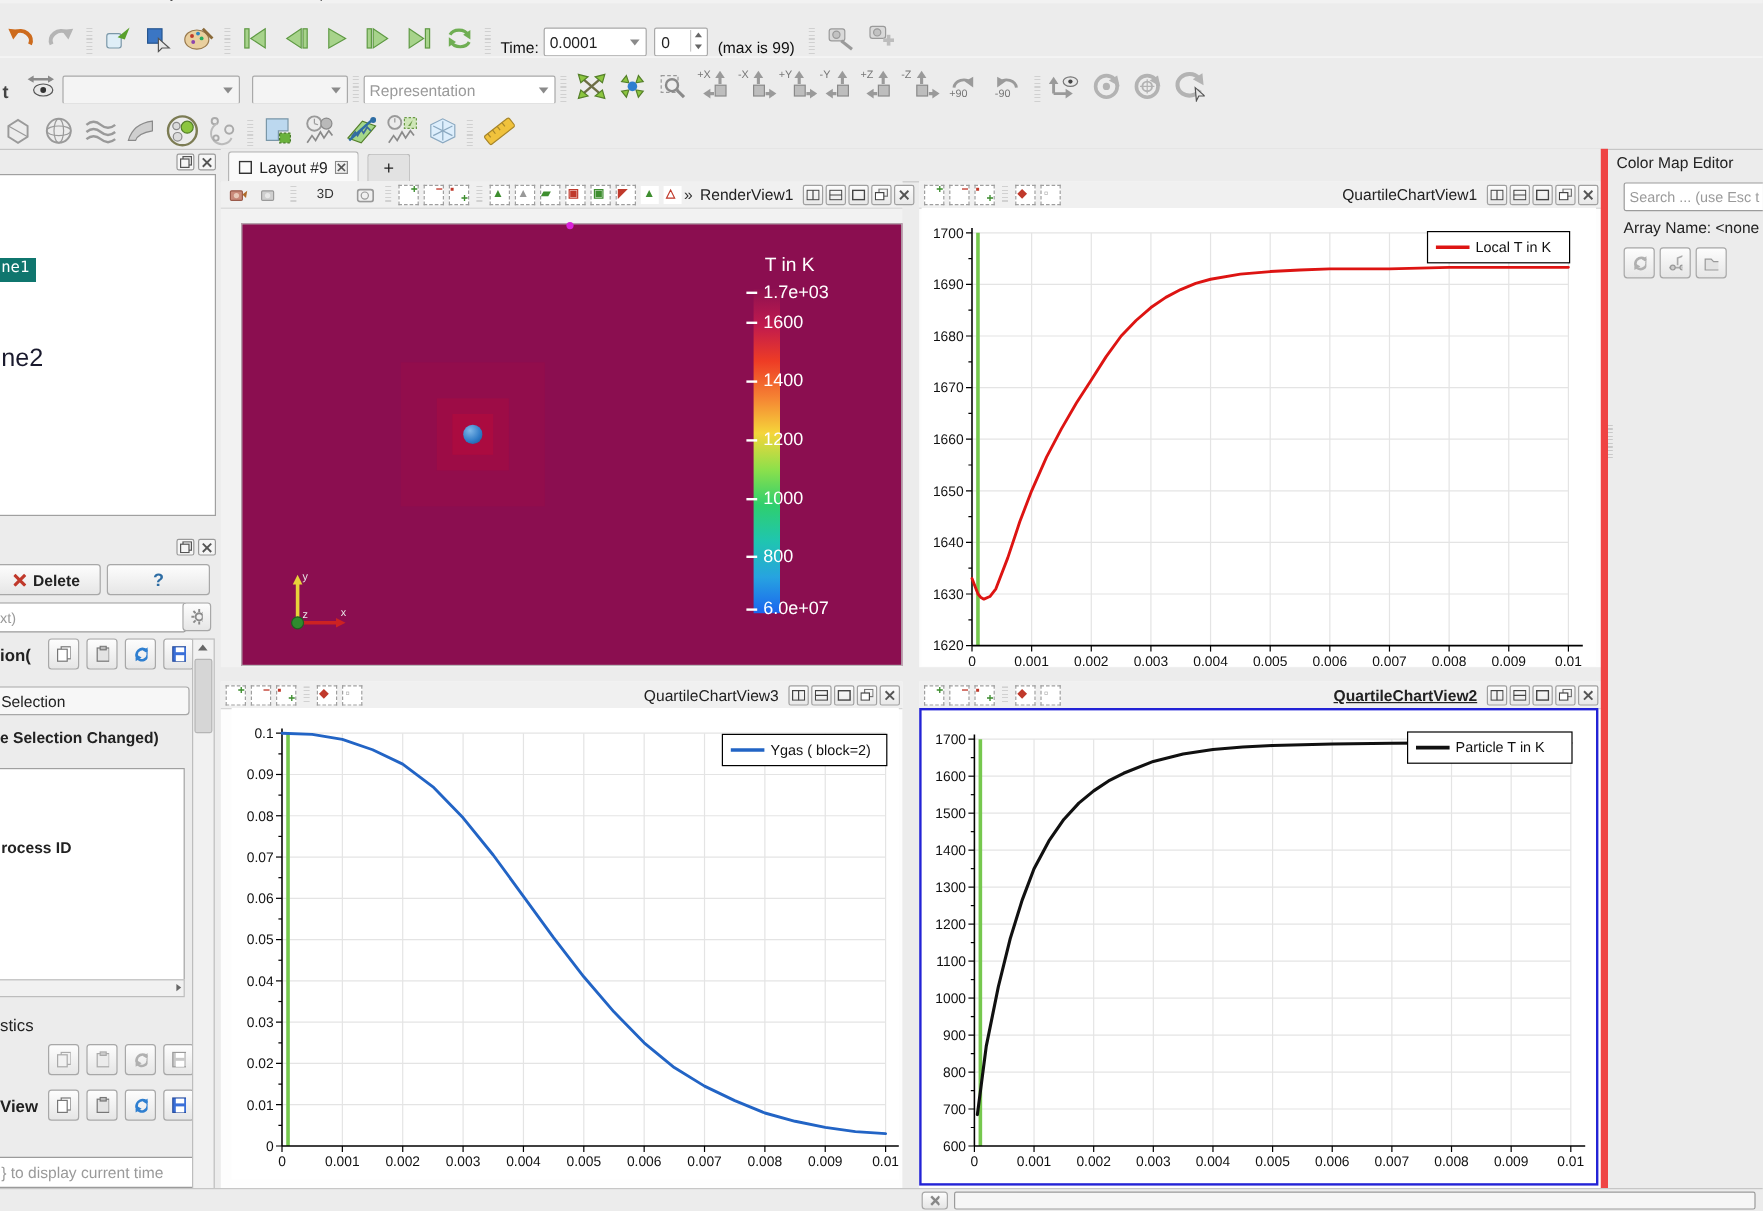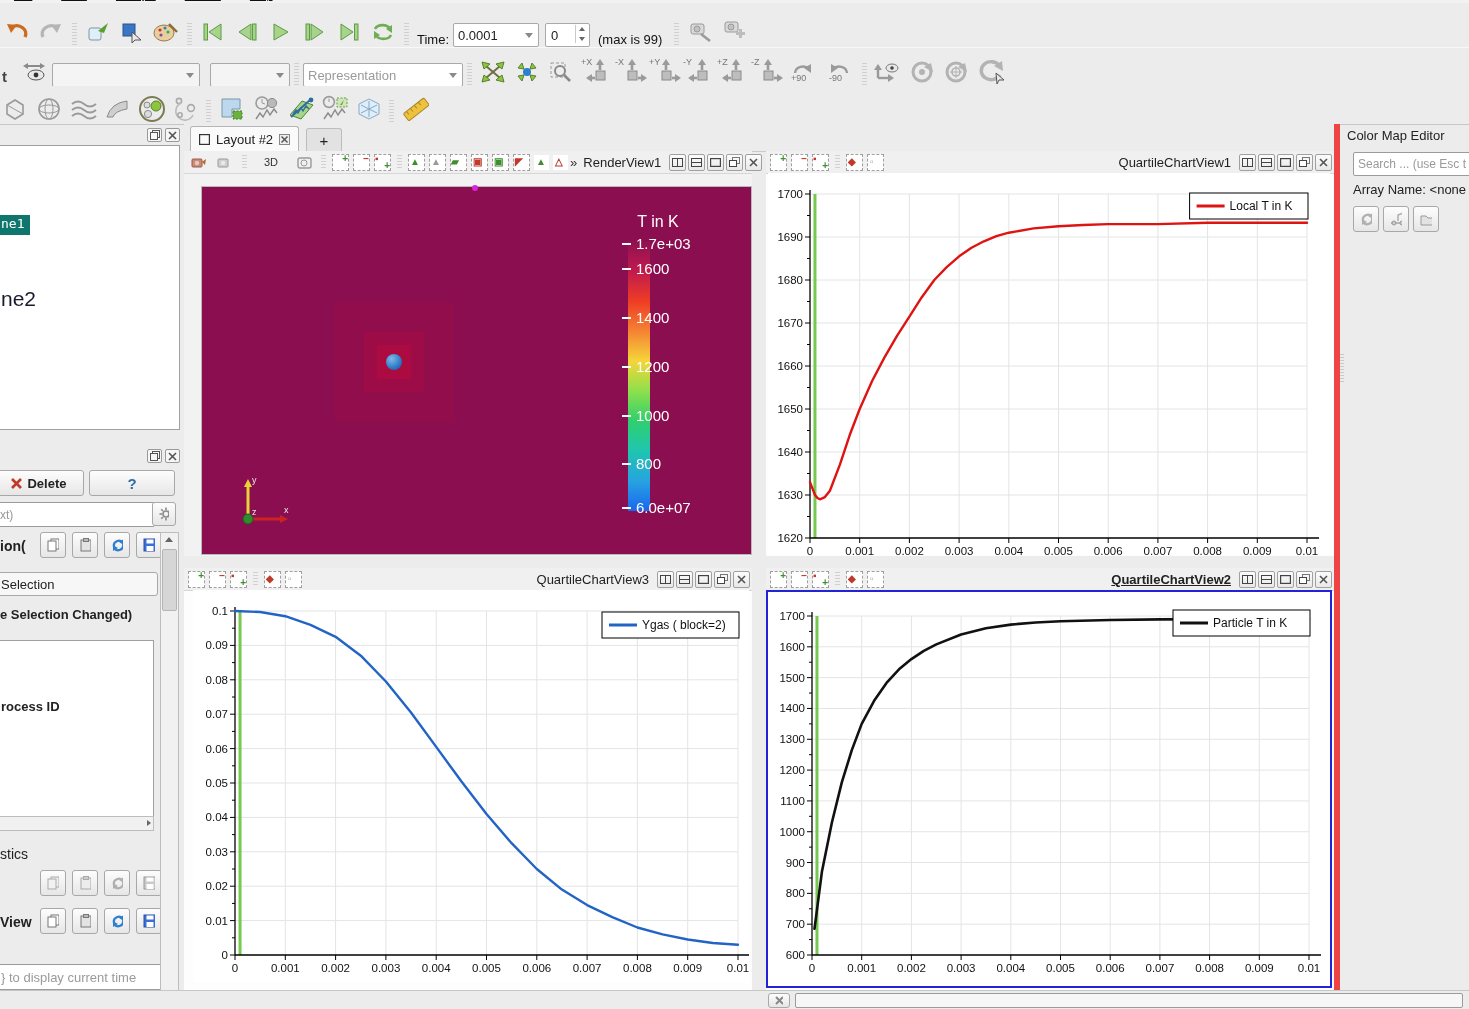--- a/index.html
+++ b/index.html
@@ -604,21 +604,21 @@
     <span class="sbarrow" style="left:4px;bottom:4px;border-top:5px solid #666"></span>
     <span class="abs" style="left:1px;top:16px;width:13px;height:60px;background:#d6d6d6;border:1px solid #b5b5b5;border-radius:2px"></span>
   </div>
 </div>
 
 <div class="abs" style="left:184px;top:124px;width:1150px;height:27px;background:#ececec;border-bottom:1px solid #c9c9c9">
   <div class="abs" style="left:6px;top:2px;height:25px;background:#fafafa;border:1px solid #b5b5b5;border-bottom:none;border-radius:3px 3px 0 0;display:flex;align-items:center;padding:0 8px;gap:6px">
     <svg width="11" height="11">
         <rect x="0.5" y="0.5" width="10" height="10" fill="none" stroke="#333" stroke-width="1.4"></rect>
       </svg>
-    <span style="font-size:13px">Layout #2</span>
+    <span style="font-size:13px">Layout #9</span>
     <svg width="11" height="11">
         <rect x="0.5" y="0.5" width="10" height="10" fill="#eee" stroke="#888"></rect>
         <line x1="2.5" y1="2.5" x2="8.5" y2="8.5" stroke="#555" stroke-width="1.4"></line>
         <line x1="8.5" y1="2.5" x2="2.5" y2="8.5" stroke="#555" stroke-width="1.4"></line>
       </svg>
   </div>
   <div class="abs" style="left:122px;top:4px;height:23px;width:34px;background:#e2e2e2;border:1px solid #bdbdbd;border-bottom:none;border-radius:3px 3px 0 0;display:flex;align-items:center;justify-content:center;font-size:15px">+</div>
 </div>
 
 <div class="cell" style="left:184px;top:151px;width:568px;height:405px">

